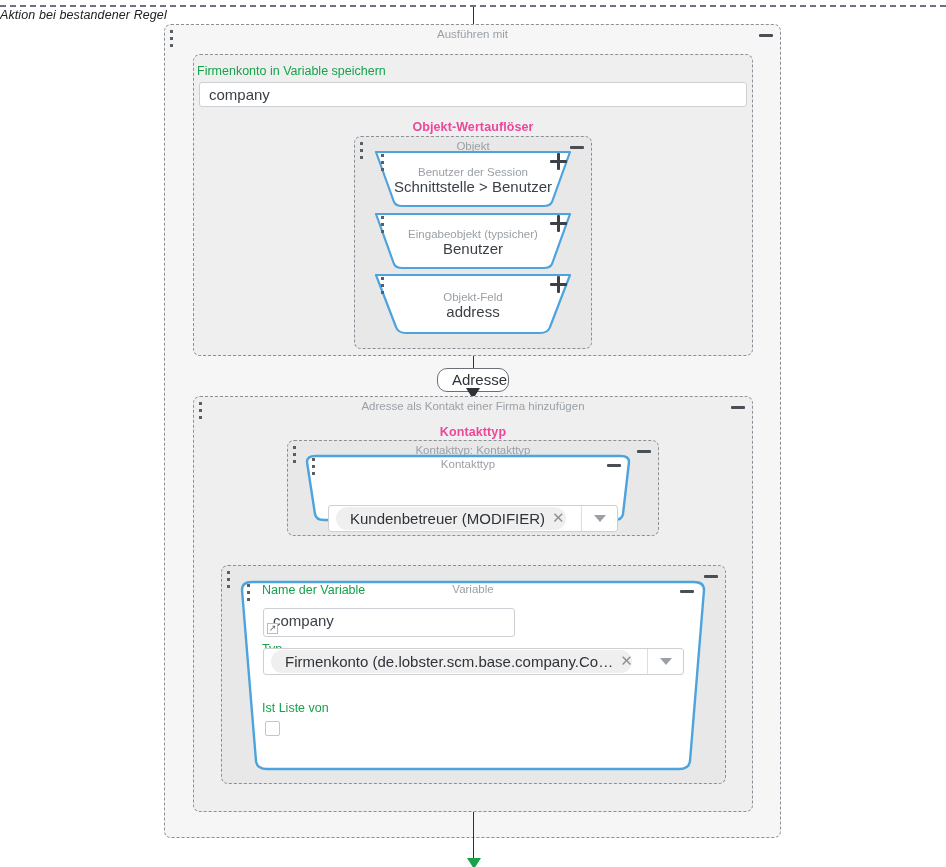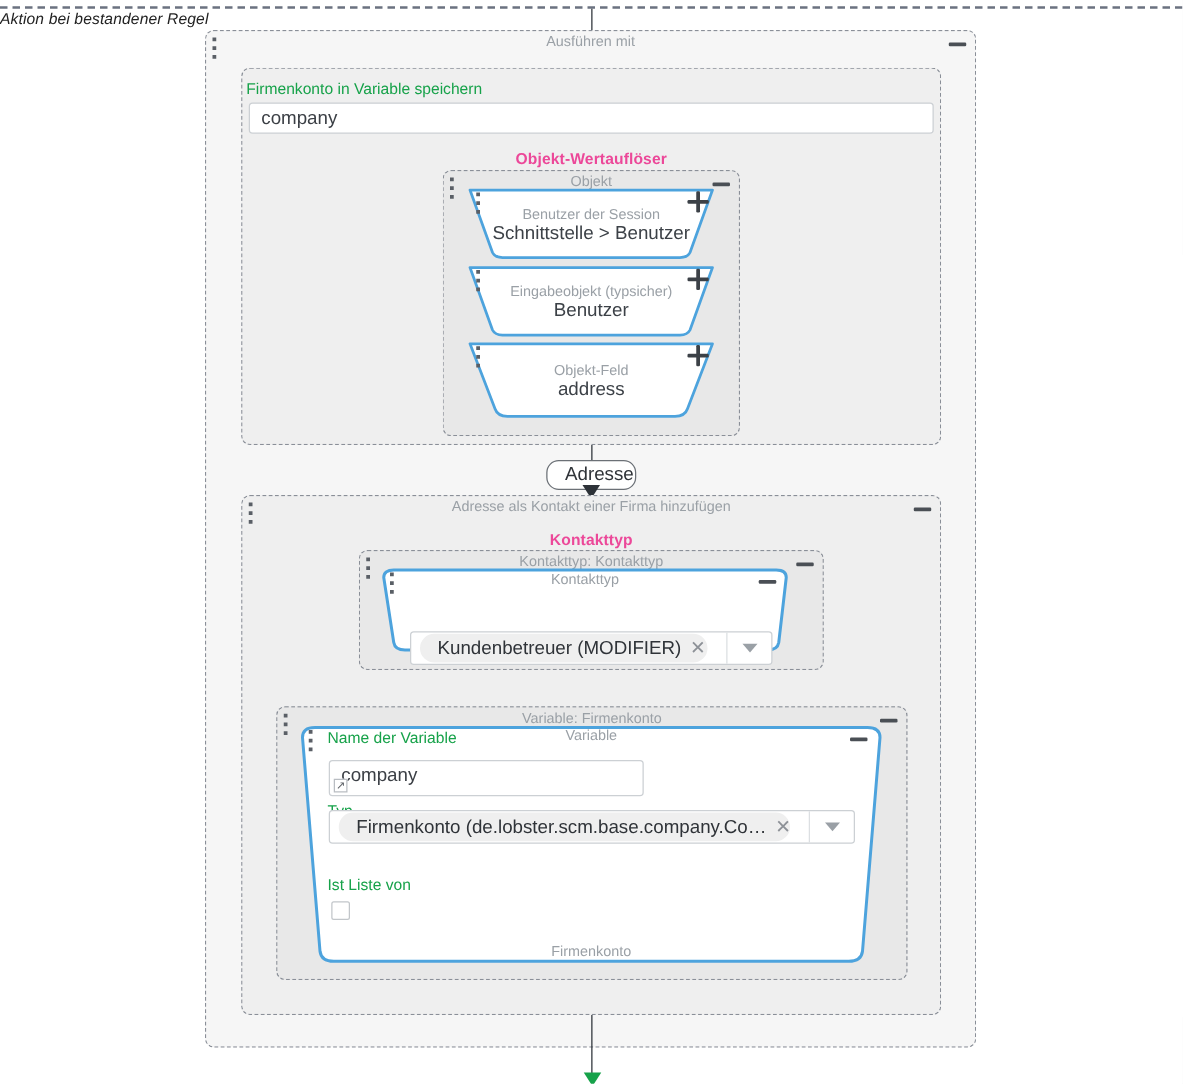--- a/index.html
+++ b/index.html
@@ -287,36 +287,34 @@
     </span>
   </div>
 
 
   <div class="gbox lvl2" style="left:221px; top:565px; width:505px; height:219px;">
     <div class="handle">
         <i></i>
         <i></i>
         <i></i>
       </div>
-    <div class="gtitle">Variable: Firmenkonto</div>
     <div class="minus"></div>
   </div>
 
   <div class="trap" style="left:238px; top:578px; width:470px; height:195px;">
     <svg width="470" height="195" viewBox="0 0 470 195">
       <path d="M4 12 Q4 4 14 4 H456 Q466 4 466 12 L452 183 Q451 191 441 191 H29 Q19 191 18 183 Z" fill="#ffffff" stroke="#4da3dd" stroke-width="2.4" stroke-linejoin="round"></path>
     </svg>
     <div class="handle">
         <i></i>
         <i></i>
         <i></i>
       </div>
     <div class="minus" style="right:14px; top:12px;"></div>
     <div class="sub" style="top:5px;">Variable</div>
-    <div class="sub" style="top:178px;">Firmenkonto</div>
   </div>
 
   <div class="flabel" style="left:262px; top:583px;">Name der Variable</div>
 
   <div class="textarea" style="left:263px; top:608px; width:252px; height:29px;">
     <span>company</span>
     <span class="resize-grip">↗</span>
   </div>
 
   <div class="flabel" style="left:262px; top:642px;">Typ</div>

